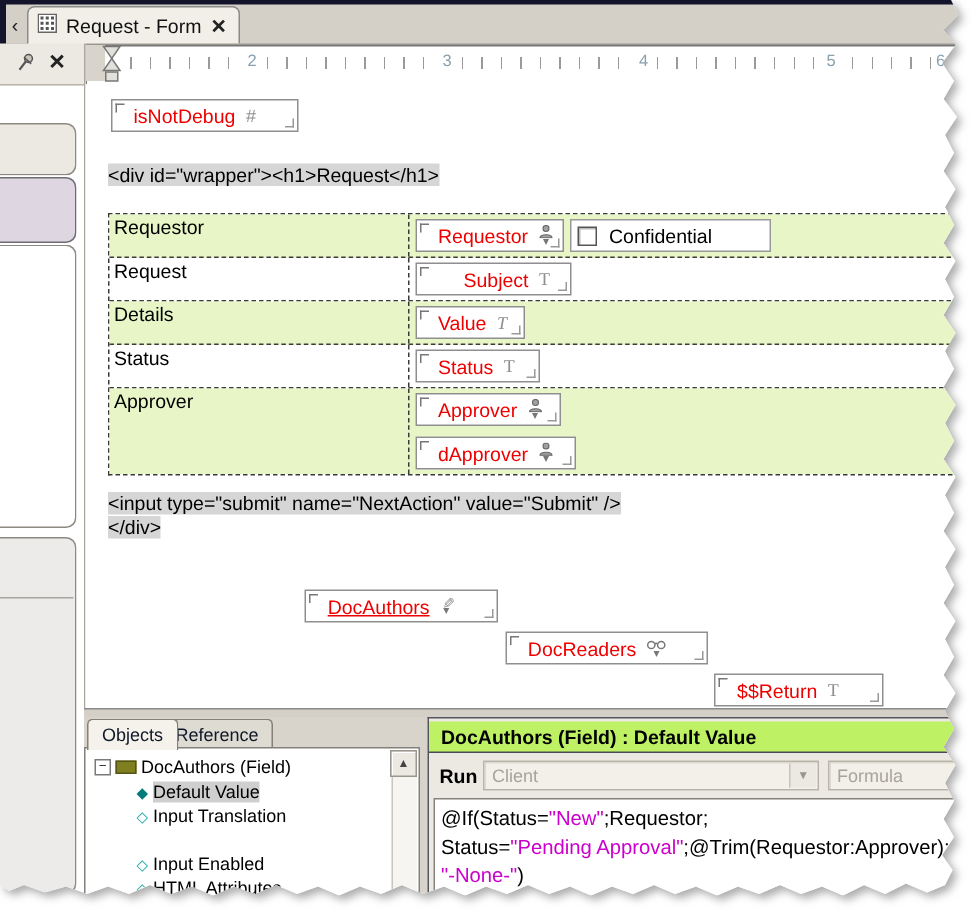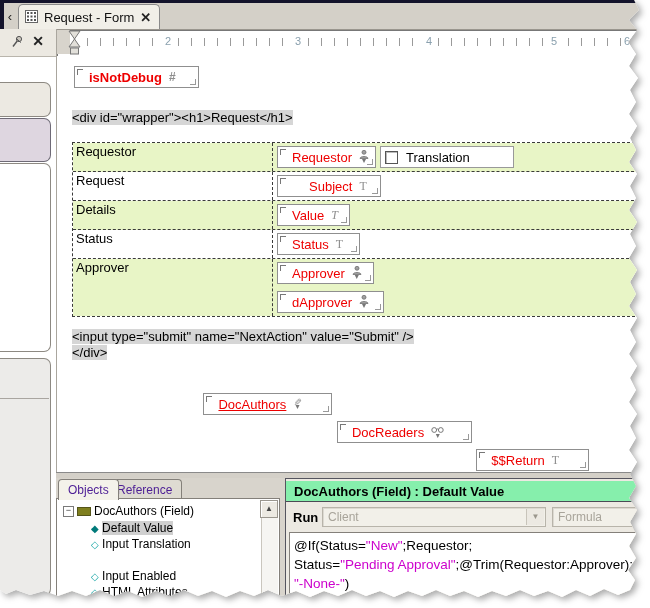--- a/index.html
+++ b/index.html
@@ -53,36 +53,36 @@
   .cell-f.col{flex-direction:column;gap:7px;}
   .chkwrap{display:inline-flex;align-items:center;background:#fff;border:1px solid #999;height:20px;padding:0 10px 0 4px;gap:8px;}
   .chkbox{width:11px;height:11px;background:#fff;border:1px solid #555;box-shadow:inset 1px 1px 0 #bbb;}
   .chklbl{font-size:13px;color:#000;}
   .note{color:#f53232;font-size:14px;}
   .uline{text-decoration:underline;}
   
   .splitter{left:56px;top:472px;width:582px;height:6px;background:#d4d0c8;border-top:1px solid #8a8a8a;border-bottom:1px solid #bbb;}
   .bottombg{left:56px;top:478px;width:582px;height:122px;background:#d8d4cc;}
   .otab{position:absolute;top:479px;height:20px;border:1px solid #84807a;border-bottom:none;border-radius:4px 4px 0 0;
-    font-size:12px;color:#4c1d95;display:flex;align-items:center;padding:0 9px;}
+    font-size:12px;color:#0f172a;display:flex;align-items:center;padding:0 9px;}
   .otab.active{background:#f4f2ea;z-index:3;}
   .otab.inactive{background:#dedbd2;}
   .treepanel{left:56px;top:498px;width:222px;height:102px;background:#fff;border:1px solid #84807a;}
   .titem{position:absolute;font-size:12px;color:#000;white-space:nowrap;}
   .diam{font-size:10px;}
   .diam.filled{color:#007a7a;}
   .diam.open{color:#19a6a6;}
   .expander{position:absolute;width:9px;height:9px;border:1px solid #7a7a7a;background:#fff;font-size:9px;line-height:7px;text-align:center;color:#333;}
   .olive{position:absolute;width:12px;height:7px;background:#7f7f1f;border:1px solid #55551a;}
   .scrollup{position:absolute;width:16px;height:16px;background:#ece9e2;border:1px solid #9a968e;box-shadow:inset 1px 1px 0 #fff;
     font-size:8px;color:#444;text-align:center;line-height:16px;}
   .sctrack{position:absolute;width:16px;background:#f6f5f2;border-left:1px solid #cac6be;}
   
   .edpanel{left:285px;top:478px;width:353px;height:122px;background:#ece9e2;border:1px solid #55555f;border-right:none;}
-  .edtitle{left:0;top:2px;width:100%;height:21px;background:#86efac;border-bottom:1px solid #4a4a55;
+  .edtitle{left:0;top:2px;width:100%;height:21px;background:#bef264;border-bottom:1px solid #4a4a55;
     font-size:13px;font-weight:bold;color:#000;padding:3px 0 0 8px;box-sizing:border-box;}
   .runlbl{font-size:13px;font-weight:bold;color:#000;}
   .ddis{position:absolute;height:20px;background:#f2f0e9;border:1px solid #b8b4aa;box-shadow:inset 1px 1px 0 #dcd9d1;
     display:flex;align-items:center;font-size:12px;color:#a8a49a;padding-left:5px;box-sizing:border-box;}
   .ddbtn{position:absolute;right:1px;top:1px;width:17px;height:16px;background:#ece9e2;border-left:1px solid #c8c4ba;
     text-align:center;font-size:8px;color:#9a968c;line-height:16px;}
   .fedit{left:3px;top:53px;width:348px;height:66px;background:#fff;border:1px solid #84807a;font-size:13.5px;color:#000;
     padding:3px 0 0 4px;box-sizing:border-box;line-height:19px;white-space:nowrap;overflow:hidden;}
   .mag{color:#cc00cc;}
 </style>
@@ -148,21 +148,21 @@
     <div class="abs sidebox" style="left:-12px;top:82px;width:62px;height:33px;background:#ece9e2;"></div>
     <div class="abs sidebox" style="left:-12px;top:118px;width:62px;height:42px;background:#ded6e0;border-color:#6e6a76;"></div>
     <div class="abs sidebox" style="left:-12px;top:163px;width:62px;height:187px;background:#ffffff;"></div>
     <div class="abs sidebox" style="left:-12px;top:358px;width:62px;height:236px;background:#ecebe9;"></div>
     <div class="abs" style="left:-12px;top:398px;width:61px;height:1px;background:#a9a5a0;"></div>
 
     
     <div class="abs" style="left:57px;top:56px;width:581px;height:416px;background:#fff;"></div>
 
     
-    <div class="abs fieldbox" style="left:74px;top:66px;width:104px;font-weight:bold;">
+    <div class="abs fieldbox" style="left:74px;top:66px;width:104px;">
       <span class="fname">isNotDebug</span>
       <span class="glyphH">#</span>
     </div>
 
     
     <div class="abs" style="left:72px;top:108px;">
       <span class="htmltext">&lt;div id="wrapper"&gt;&lt;h1&gt;Request&lt;/h1&gt;</span>
     </div>
 
     
@@ -175,21 +175,21 @@
             <span class="ficon">
               <svg width="10" height="9" viewBox="0 0 10 9">
                     <circle cx="5" cy="2.3" r="2" fill="#a0a0a0" stroke="#666" stroke-width="0.7"></circle>
                     <path d="M1 8.5 C1 5.8 9 5.8 9 8.5 Z" fill="#a0a0a0" stroke="#666" stroke-width="0.7"></path>
                   </svg>
               <span class="darr">▾</span>
             </span>
           </span>
           <span class="chkwrap" style="width:118px;">
             <span class="chkbox"></span>
-            <span class="chklbl">Translation</span>
+            <span class="chklbl">Confidential</span>
           </span>
         </div>
       </div>
       <div class="frow" style="min-height:27px;">
         <div class="cell-l">Request</div>
         <div class="cell-f">
           <span class="fieldbox" style="width:66px;padding-left:31px;">
             <span class="fname">Subject</span>
             <span class="glyphT">T</span>
           </span>

